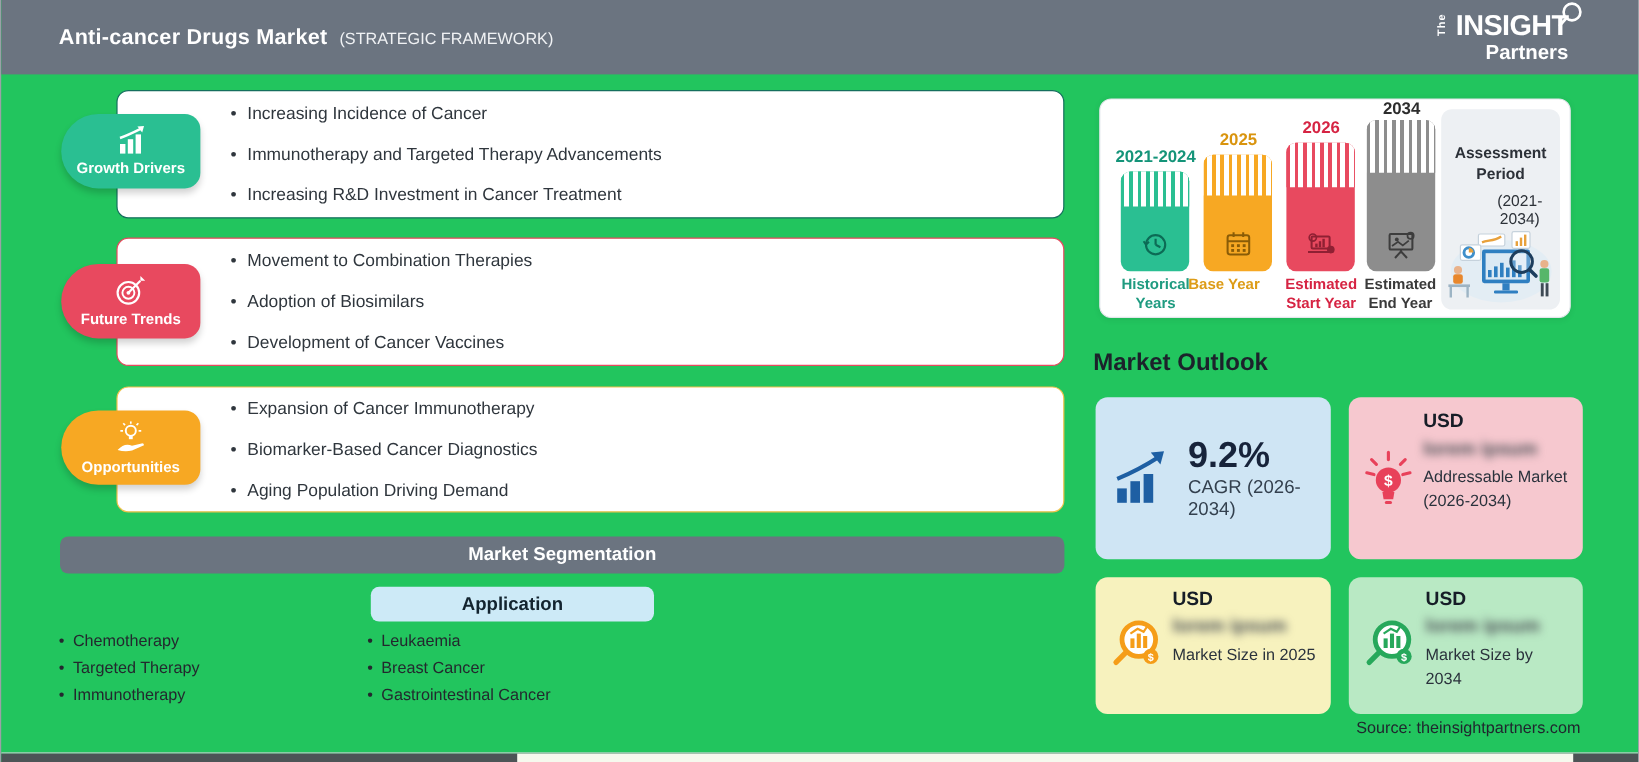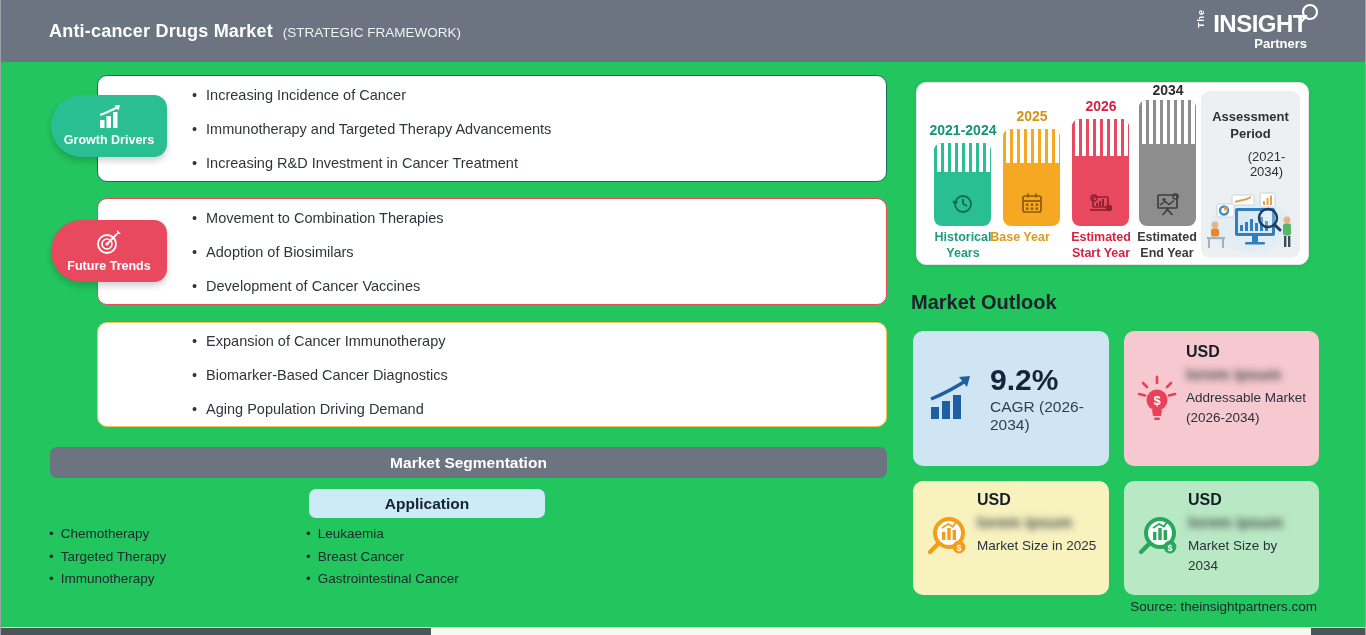--- a/index.html
+++ b/index.html
@@ -12,21 +12,21 @@
             display:flex; align-items:center; justify-content:space-between; padding:0 58px 0 48px; }
   .title-wrap { display:flex; align-items:baseline; gap:10px; }
   .title { color:#fff; font-size:18px; font-weight:bold; letter-spacing:.2px; }
   .subtitle { color:#f0f2f4; font-size:13.5px; }
   .logo { position:relative; color:#fff; display:flex; align-items:flex-end; gap:3px; }
   .logo-the { position:absolute; left:-7px; bottom:22px; transform:rotate(-90deg); transform-origin:left bottom;
               font-size:9px; font-weight:bold; letter-spacing:1px; }
   .logo-main { text-align:right; }
   .logo-insight { position:relative; font-size:24px; font-weight:bold; letter-spacing:-.5px; line-height:1; }
   .logo-magnifier { position:absolute; right:-14px; top:-9px; }
-  .logo-partners { font-size:13px; font-weight:bold; line-height:1; margin-top:1px; }
+  .logo-partners { font-size:17px; font-weight:bold; line-height:1; margin-top:1px; }
 
   
   .sec-box { position:absolute; left:96px; width:790px; border-radius:10px; background:#fff; }
   .sec-box.sec1 { top:75px;  height:107px; border:1.5px solid #156f5e; }
   .sec-box.sec2 { top:198px; height:107px; border:1.5px solid #e8495f; }
   .sec-box.sec3 { top:322px; height:105px; border:1.5px solid #f1c24d; }
   .sec-bullets { position:absolute; left:94px; top:50%; transform:translateY(-50%);
                  display:flex; flex-direction:column; gap:18px; }
   .bullet { font-size:14.5px; color:#2f363d; }
   .bullet::before { content:"•"; margin-right:9px; color:#2f363d; }
@@ -71,21 +71,21 @@
   .bar-year.y2 { left:70px;  top:25px; color:#d9940e; }
   .bar-year.y3 { left:139px; top:15px; color:#d62443; }
   .bar-year.y4 { left:206px; top:-1px; color:#2d2d2d; }
   .bar-label { position:absolute; top:147px; width:76px; text-align:center;
                font-weight:bold; font-size:12.5px; line-height:1.25; }
   .bar-label.bl1 { left:8px;   color:#1f9b80; }
   .bar-label.bl2 { left:65px;  color:#dd9c17; }
   .bar-label.bl3 { left:146px; color:#d62443; }
   .bar-label.bl4 { left:212px; color:#3a3a3a; }
   .assess { position:absolute; right:8px; top:8px; width:99px; height:167px; background:#edf0f3;
-            border-radius:9px; text-align:center; padding-top:18px; }
+            border-radius:9px; text-align:center; padding-top:29px; }
   .assess-label { font-size:13px; font-weight:bold; color:#2c3138; line-height:1.3; width:80px; margin:0 auto; }
   .assess-range { font-size:13px; color:#2c3138; margin-top:6px;margin-left:32px; }
   .assess-illus { position:absolute; bottom:4px; left:50%; transform:translateX(-50%); }
 
   
   .outlook-title { position:absolute; left:910px; top:291px; font-size:20px; font-weight:bold; color:#1c222b; }
   .card { position:absolute; border-radius:10px; }
   .card.c1 { left:912px;  top:331px; width:196px; height:135px; background:#cfe5f4;
              display:flex; align-items:center; gap:11px; padding-left:12px; }
   .card.c2 { left:1123px; top:331px; width:195px; height:135px; background:#f6c8cf; }
@@ -175,20 +175,35 @@
     </span>
     <span class="badge-label">Future Trends</span>
   </div>
 
   <div class="sec-box sec3">
     <div class="sec-bullets">
       <div class="bullet">Expansion of Cancer Immunotherapy</div>
       <div class="bullet">Biomarker-Based Cancer Diagnostics</div>
       <div class="bullet">Aging Population Driving Demand</div>
     </div>
+  </div>
+  <div class="badge b3">
+    <span>
+      <svg width="30" height="28" viewBox="0 0 30 28">
+        <circle cx="15" cy="8" r="4.2" fill="none" stroke="#fff" stroke-width="1.6"></circle>
+        <rect x="13.4" y="12.4" width="3.2" height="2.6" fill="#fff"></rect>
+        <line x1="15" y1="0" x2="15" y2="2.2" stroke="#fff" stroke-width="1.4"></line>
+        <line x1="8.5" y1="8" x2="6.3" y2="8" stroke="#fff" stroke-width="1.4"></line>
+        <line x1="23.7" y1="8" x2="21.5" y2="8" stroke="#fff" stroke-width="1.4"></line>
+        <line x1="10.2" y1="3.2" x2="8.7" y2="1.7" stroke="#fff" stroke-width="1.4"></line>
+        <line x1="19.8" y1="3.2" x2="21.3" y2="1.7" stroke="#fff" stroke-width="1.4"></line>
+        <path d="M4 24 Q 10 17.5 16 20.5 L 24 18.5 Q 26 18.2 26 20 L 16 24.5 Q 10 26 4 24 Z" fill="#fff"></path>
+      </svg>
+    </span>
+    <span class="badge-label">Opportunities</span>
   </div>
 
   <div class="seg-bar">Market Segmentation</div>
   <div class="col-head h2">Application</div>
   <div class="col-list l1">
     <div class="col-item">Chemotherapy</div>
     <div class="col-item">Targeted Therapy</div>
     <div class="col-item">Immunotherapy</div>
   </div>
   <div class="col-list l2">

